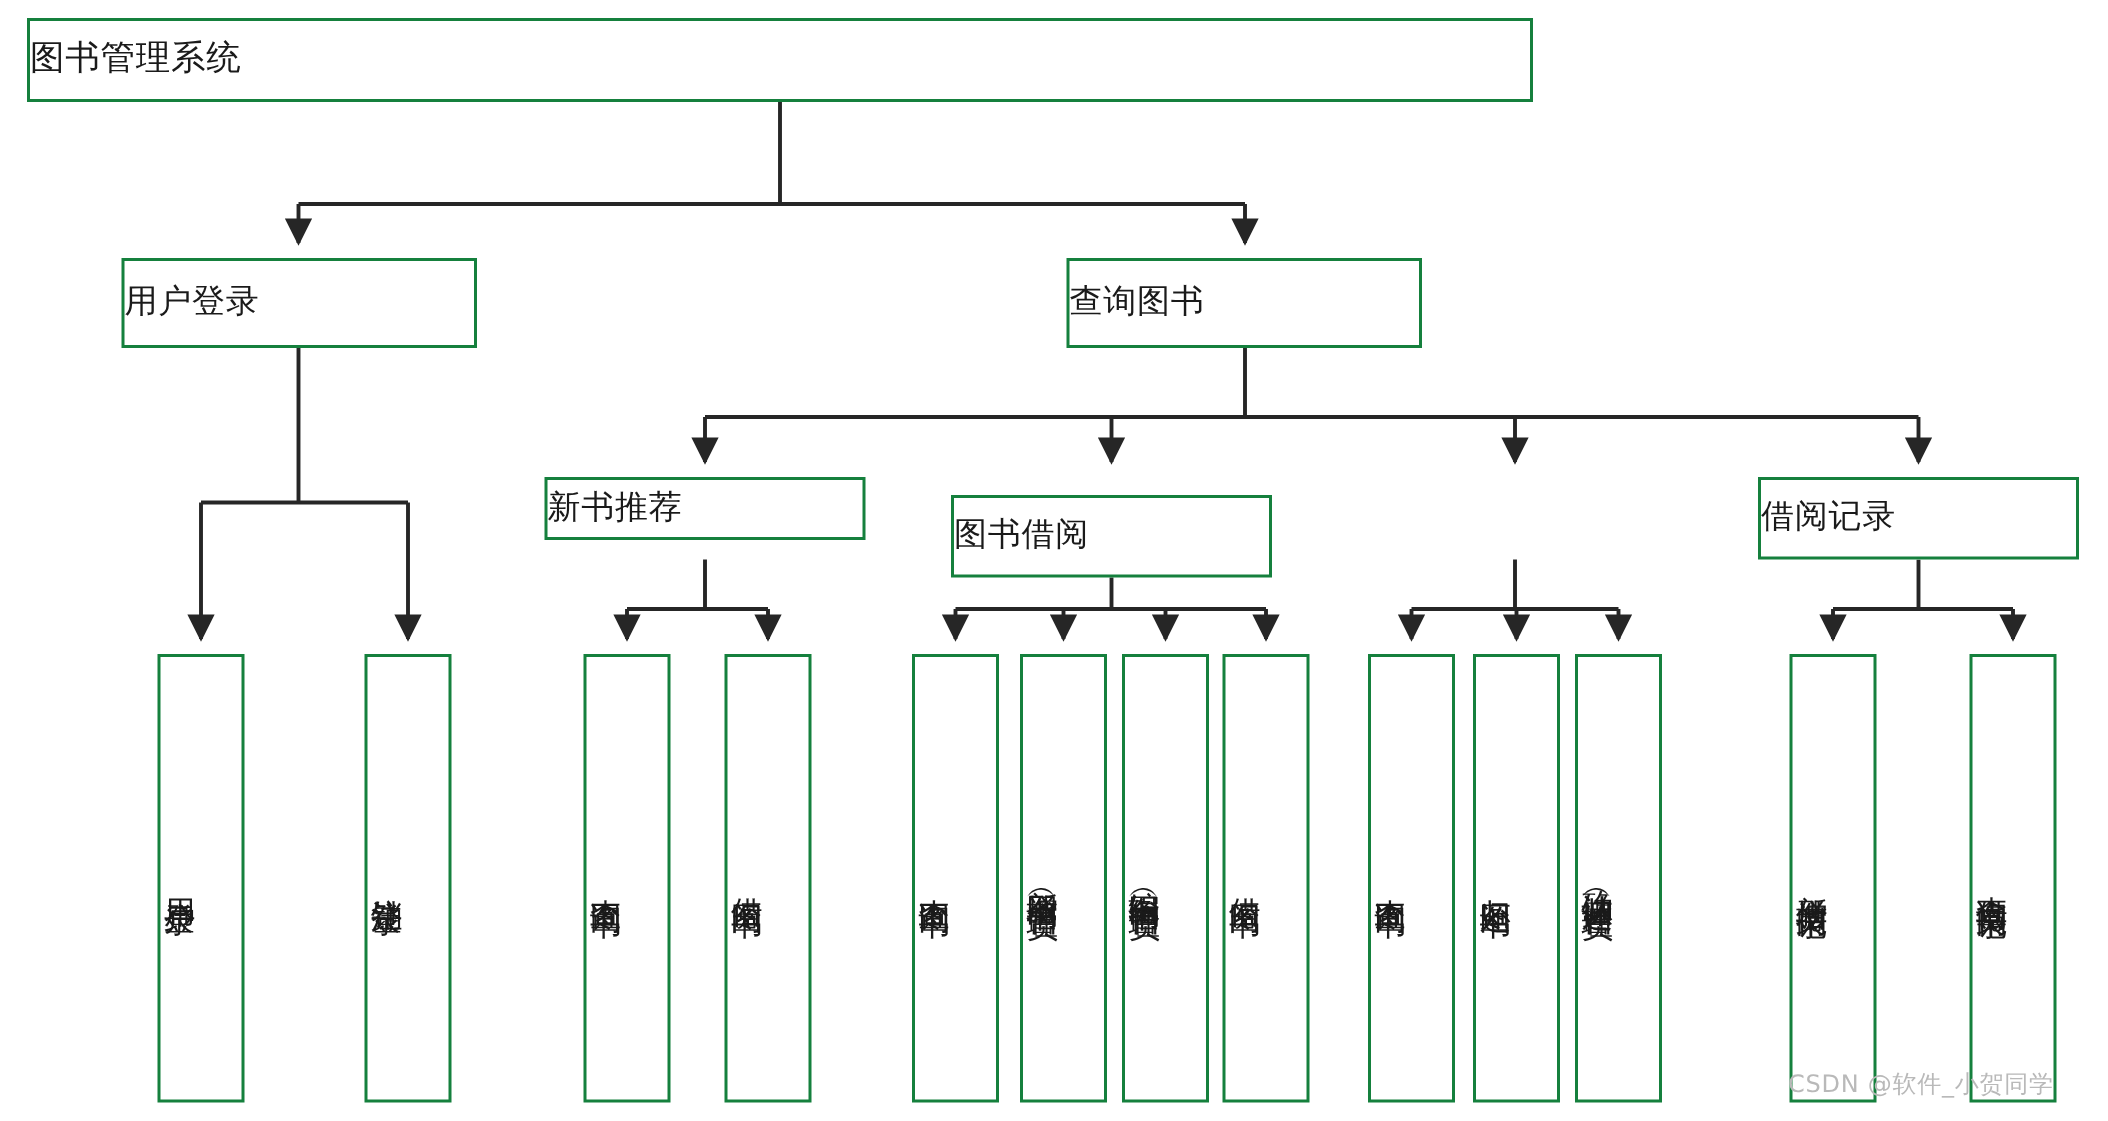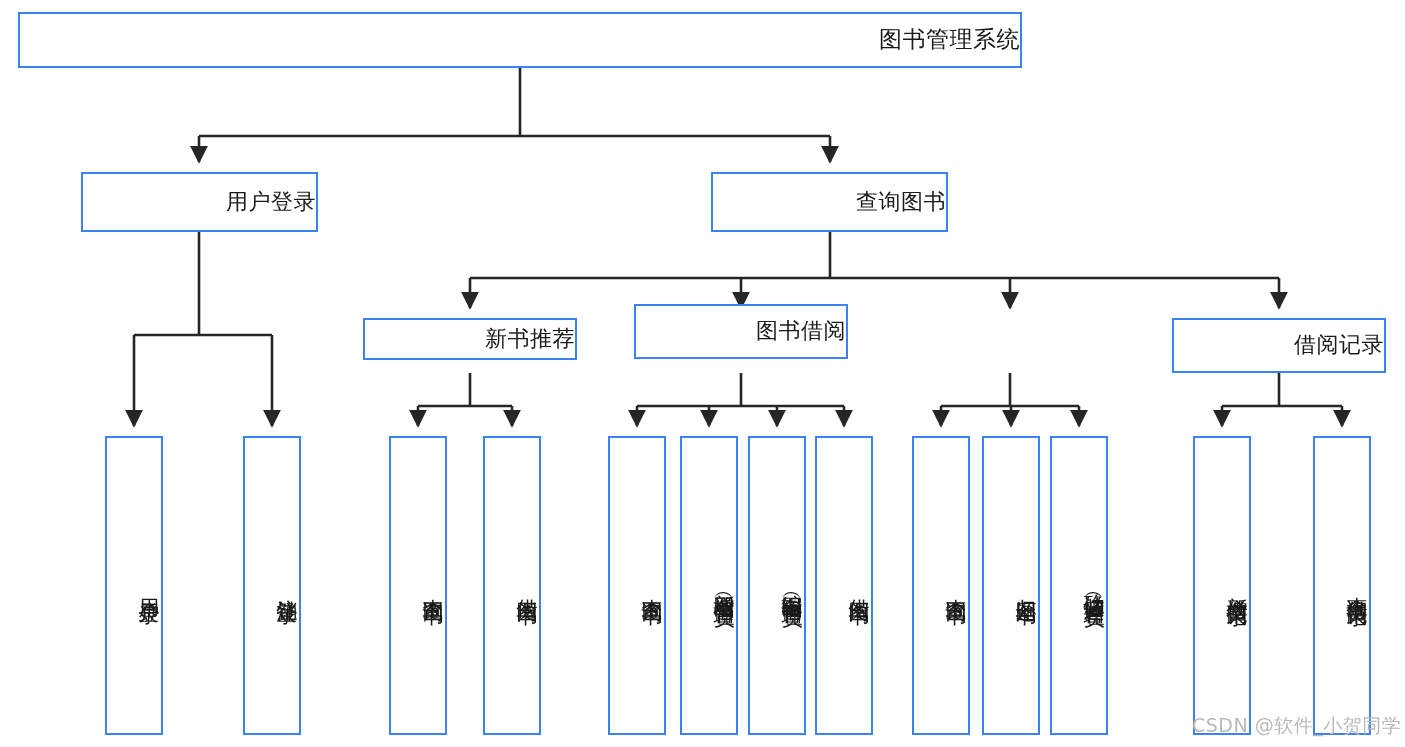--- a/index.html
+++ b/index.html
@@ -22,24 +22,24 @@
     left: 0;
     top: 0;
     width: 1405px;
     height: 747px;
     pointer-events: none;
   }
   .node {
     position: absolute;
     box-sizing: border-box;
     background: #ffffff;
-    border: 2px solid #3b82f6;
+    border: 2px solid #15803d;
     display: flex;
     align-items: center;
-    justify-content: flex-end;
+    justify-content: flex-start;
     color: #1a1a1a;
   }
   .node.horiz {
     font-size: 22px;
     letter-spacing: 0.5px;
     line-height: 1.1;
   }
   .node.vert {
     font-size: 21px;
     letter-spacing: 1px;
@@ -52,21 +52,21 @@
     display: block;
     max-height: 100%;
     white-space: nowrap;
   }
   .node.root {
     font-size: 23px;
   }
   .watermark {
     position: absolute;
     color: #b9b9b9;
-    font-size: 19px;
+    font-size: 16px;
     letter-spacing: 0.5px;
     white-space: nowrap;
   }
 </style>
 </head>
 <body>
 
 <div id="canvas">
 
   <svg id="wires" viewBox="0 0 1405 747" xmlns="http://www.w3.org/2000/svg">
@@ -126,21 +126,21 @@
   <div class="node horiz" style="left:81px; top:172px; width:237px; height:60px;">
     <span class="label">用户登录</span>
   </div>
   <div class="node horiz" style="left:711px; top:172px; width:237px; height:60px;">
     <span class="label">查询图书</span>
   </div>
 
   <div class="node horiz" style="left:363px; top:318px; width:214px; height:42px;">
     <span class="label">新书推荐</span>
   </div>
-  <div class="node horiz" style="left:634px; top:304px; width:214px; height:55px;">
+  <div class="node horiz" style="left:634px; top:330px; width:214px; height:55px;">
     <span class="label">图书借阅</span>
   </div>
   <div class="node horiz" style="left:1172px; top:318px; width:214px; height:55px;">
     <span class="label">借阅记录</span>
   </div>
 
   <div class="node vert" style="left:105px; top:436px; width:58px; height:299px;">
     <span class="label">用户登录</span>
   </div>
   <div class="node vert" style="left:243px; top:436px; width:58px; height:299px;">

